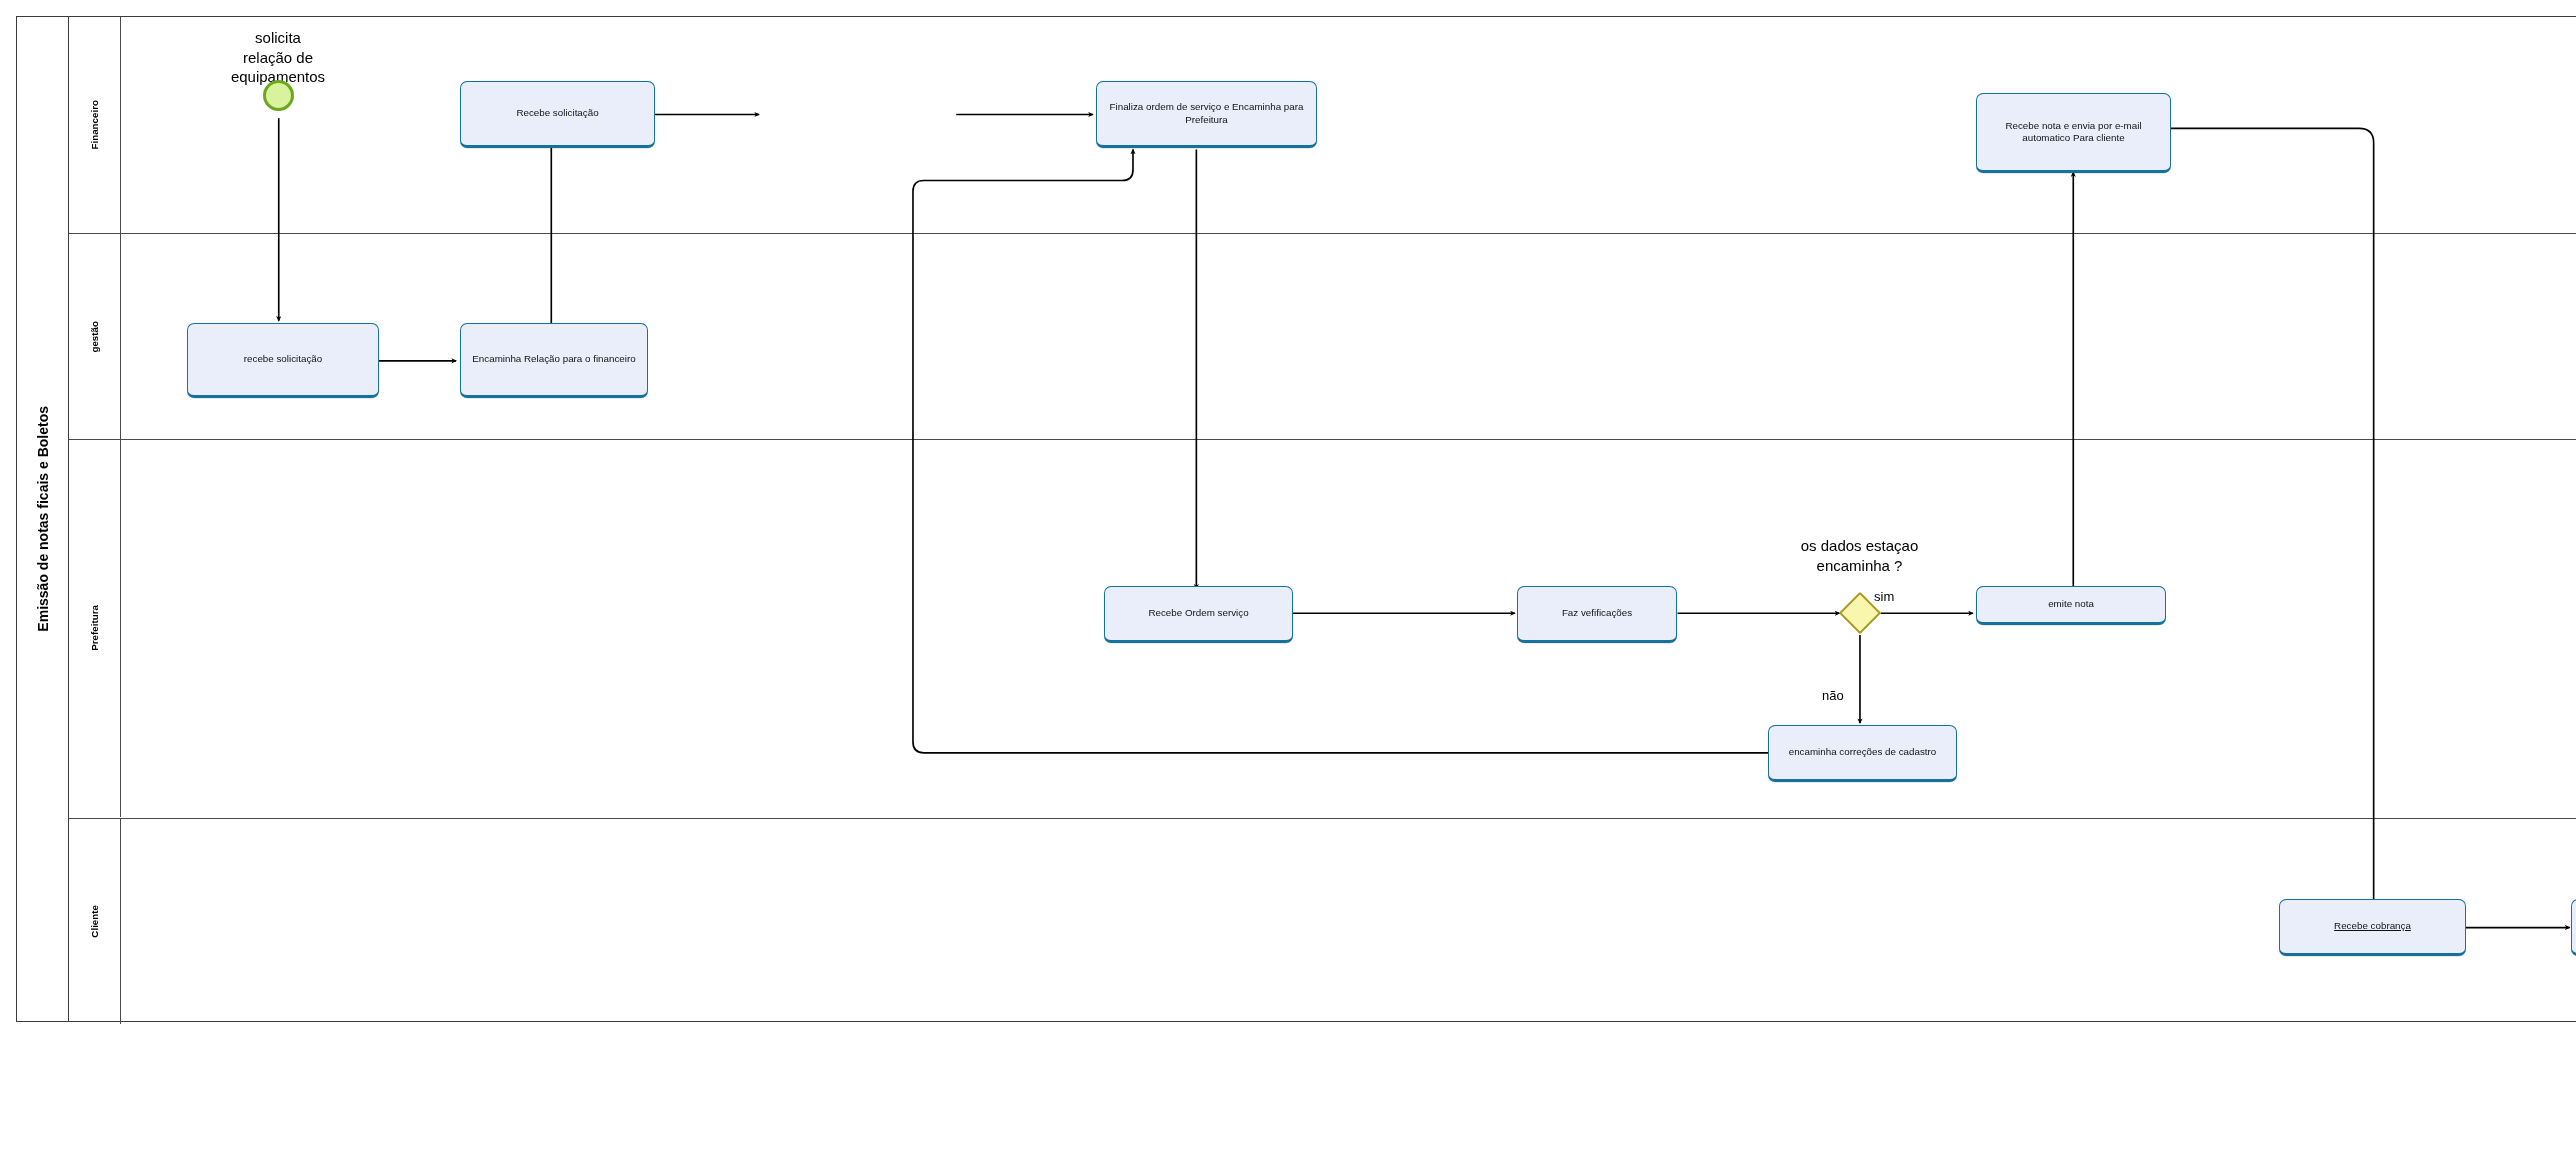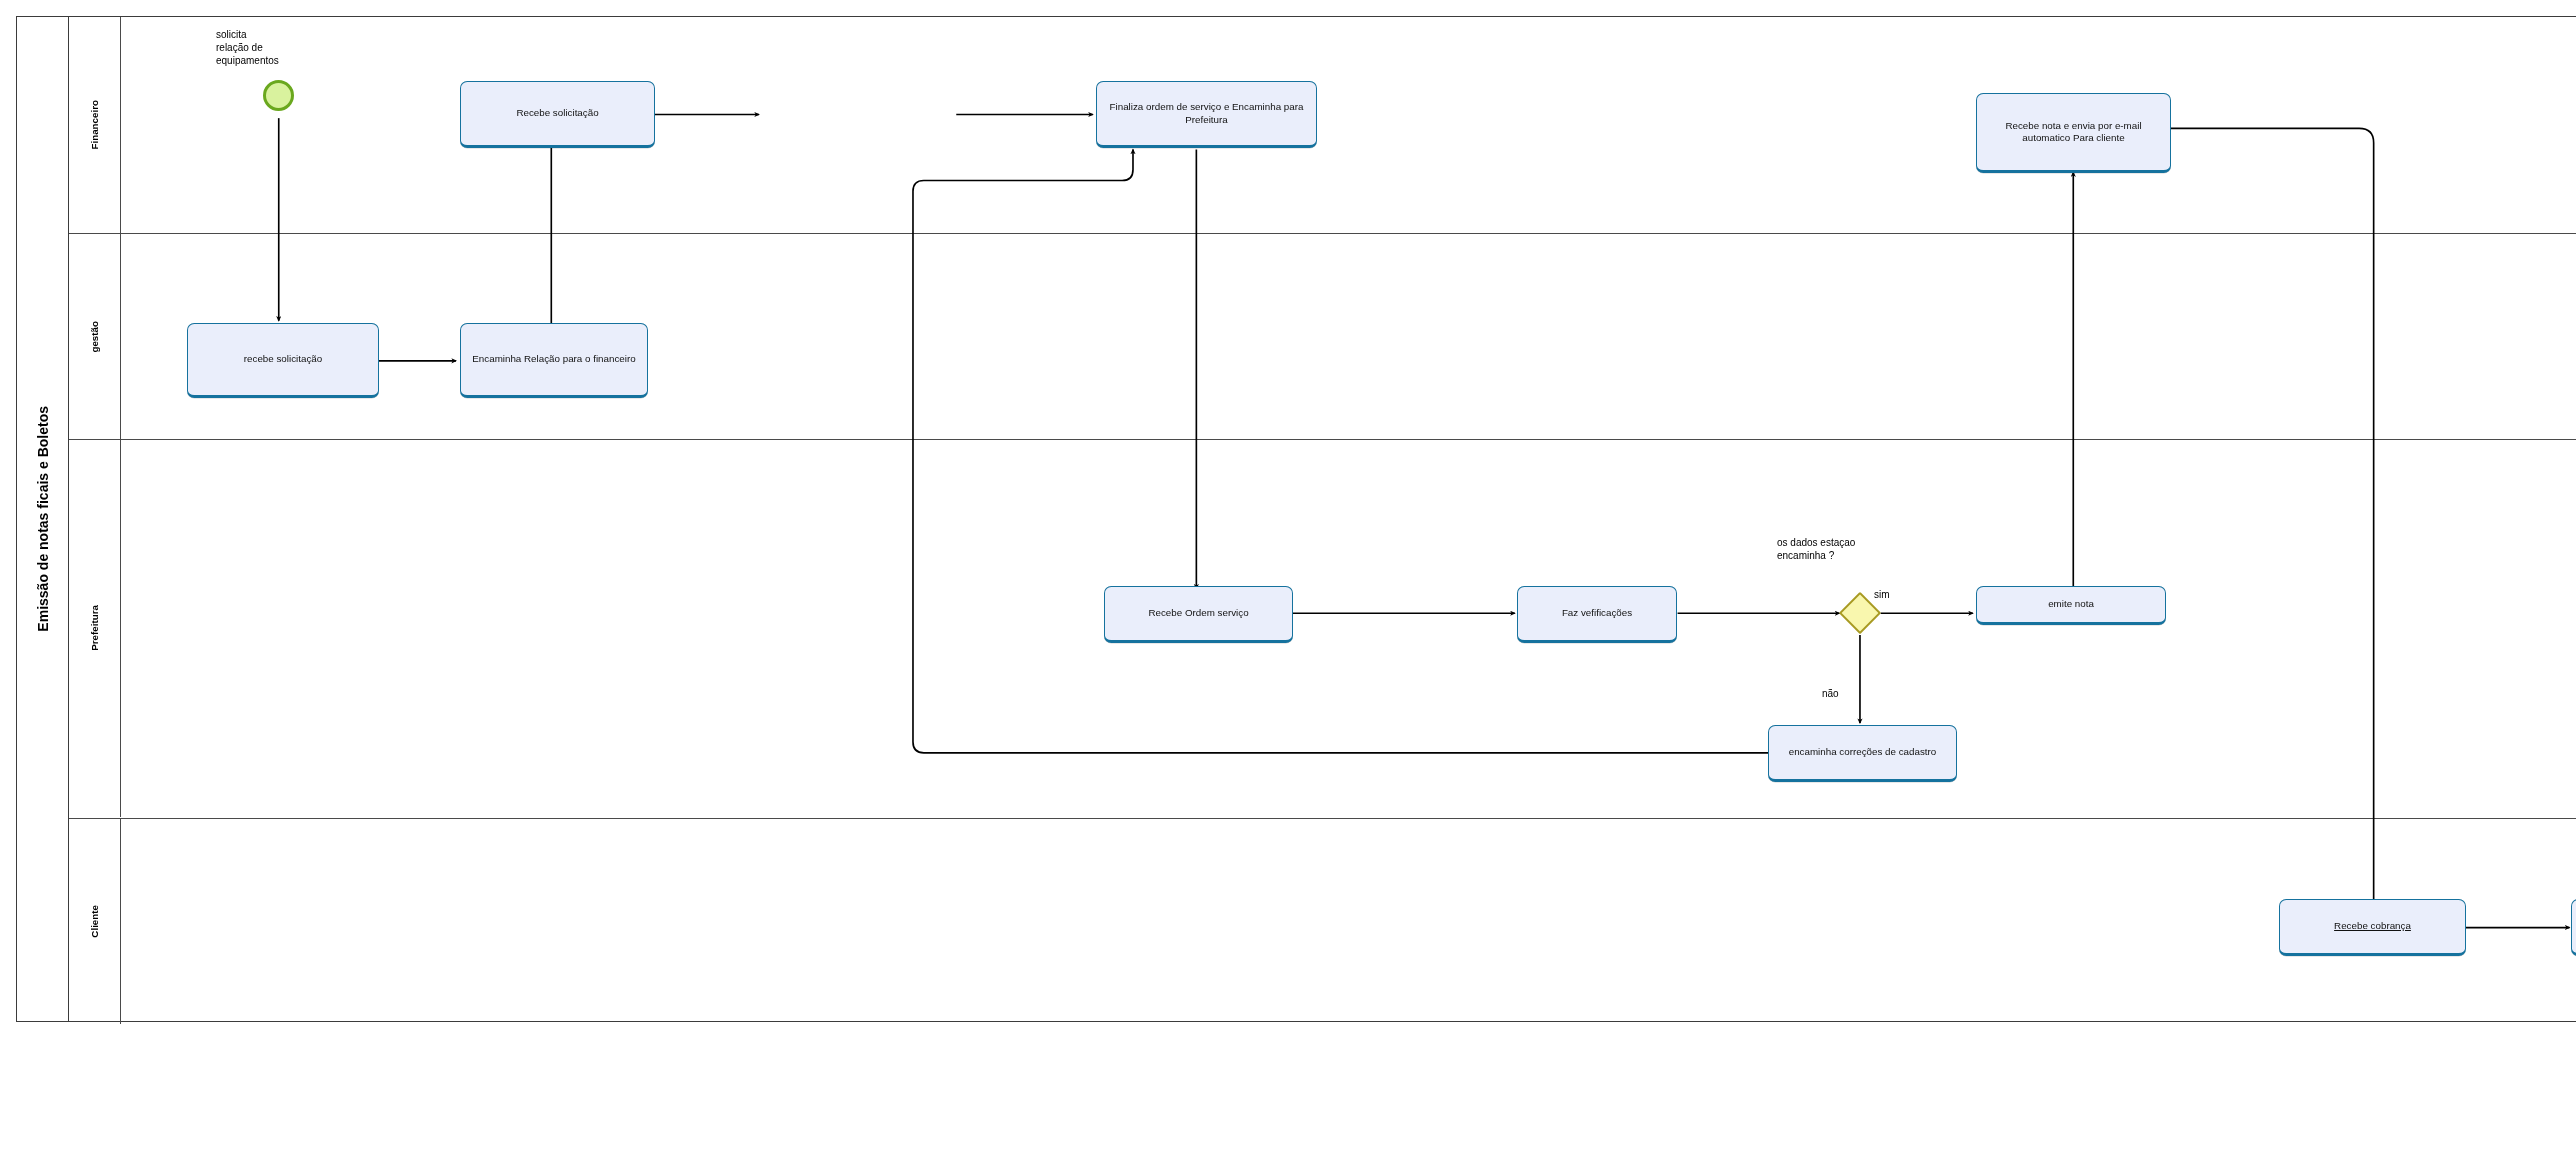--- a/index.html
+++ b/index.html
@@ -118,29 +118,29 @@
     background: #f9f7ae;
     border: 2.6px solid #a89a22;
     box-sizing: border-box;
     transform: rotate(45deg);
     border-radius: 1.5px;
   }
 
   
   .free-label {
     position: absolute;
-    font-size: 10px;
+    font-size: 15px;
     line-height: 1.3;
     color: #000;
-    text-align: left;
+    text-align: center;
     white-space: pre-line;
   }
   .edge-label {
     position: absolute;
-    font-size: 10px;
+    font-size: 13px;
     color: #000;
     text-align: center;
     white-space: nowrap;
   }
 
   
   #edges {
     position: absolute;
     left: 0; top: 0;
     width: 3079px; height: 1174px;

